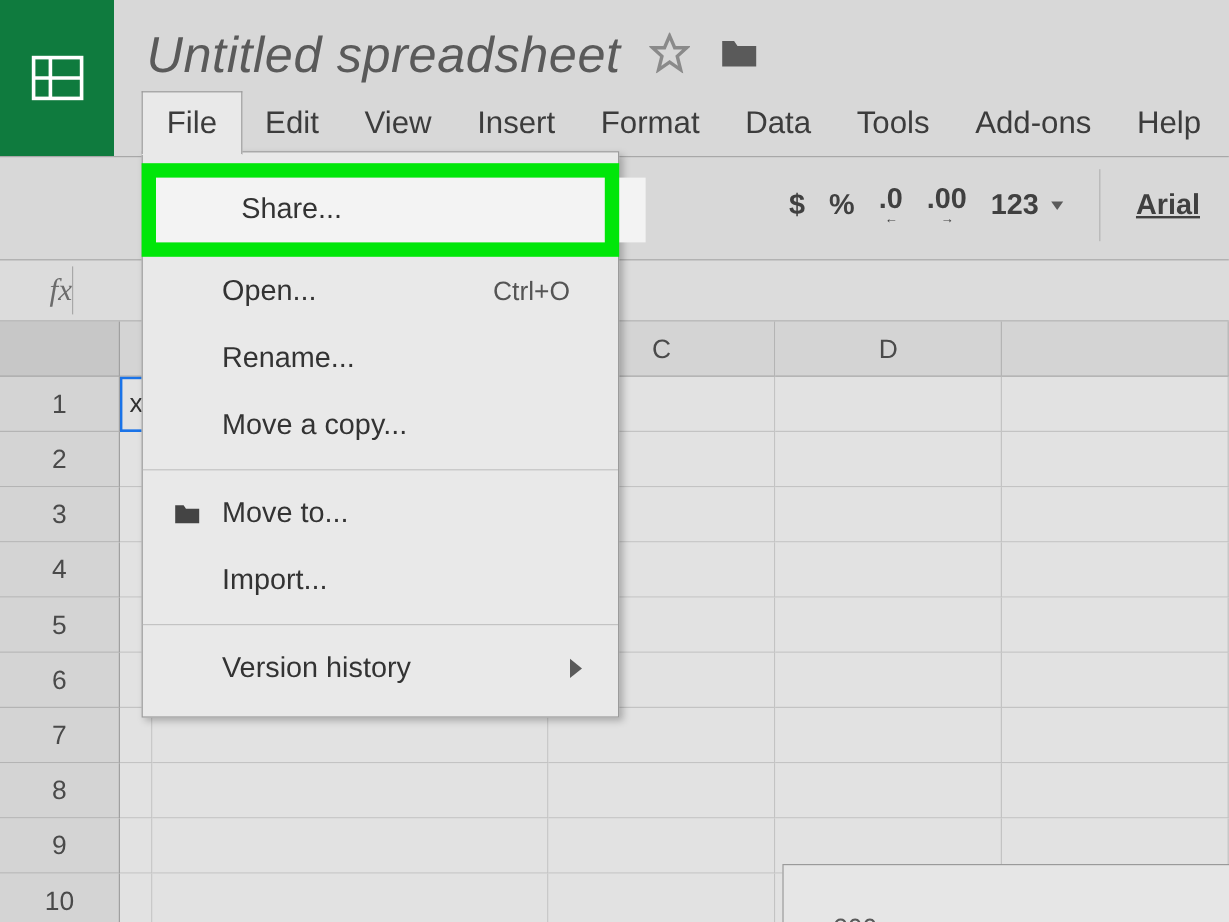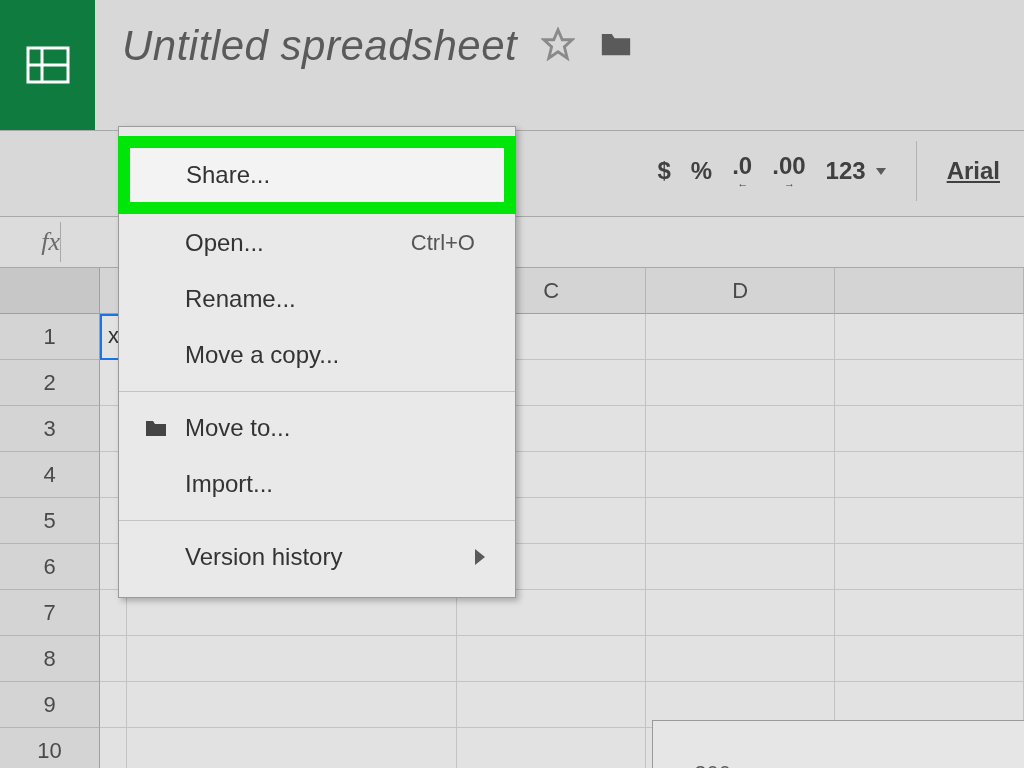--- a/index.html
+++ b/index.html
@@ -110,23 +110,23 @@
     width:0; height:0; border-top:8px solid transparent; border-bottom:8px solid transparent;
     border-left:10px solid #5a5a5a; display:inline-block;
   }
 
   
   .share-highlight {
     position: absolute; left: 118px; top: 136px; width: 398px; height: 78px;
     border: 12px solid #00e609; z-index: 40; pointer-events: none;
   }
   .share-inner {
-    position: absolute; left: 130px; top: 148px; width: 374px; height: 54px;
+    position: absolute; left: 130px; top: 148px; width: 408px; height: 54px;
     background: #f3f3f3; z-index: 35; display:flex; align-items:center;
-    padding-left: 56px; font-size: 24px; color:#333;
+    padding-left: 71px; font-size: 24px; color:#333;
   }
   .share-inner span { pointer-events:none; }
 
 </style>
 </head>
 <body>
 
 <div class="top">
   <div class="logo">
     <svg viewBox="0 0 46 46">
@@ -143,20 +143,31 @@
           <polygon points="12,2 15,9 22,9 16.5,14 18.5,22 12,17.5 5.5,22 7.5,14 2,9 9,9"></polygon>
         </svg>
     </span>
     <span class="folder-icon">
       <svg viewBox="0 0 24 20">
           <path d="M2 3h7l2 3h11v12H2z"></path>
         </svg>
     </span>
   </div>
 
+  <div class="menubar">
+    <div class="menu-item open">File</div>
+    <div class="menu-item">Edit</div>
+    <div class="menu-item">View</div>
+    <div class="menu-item">Insert</div>
+    <div class="menu-item">Format</div>
+    <div class="menu-item">Data</div>
+    <div class="menu-item">Tools</div>
+    <div class="menu-item">Add-ons</div>
+    <div class="menu-item">Help</div>
+  </div>
 </div>
 
 <div class="toolbar">
   <div class="toolbar-right">
     <div class="tb-btn">
         <b>$</b>
       </div>
     <div class="tb-btn">
         <b>%</b>
       </div>

